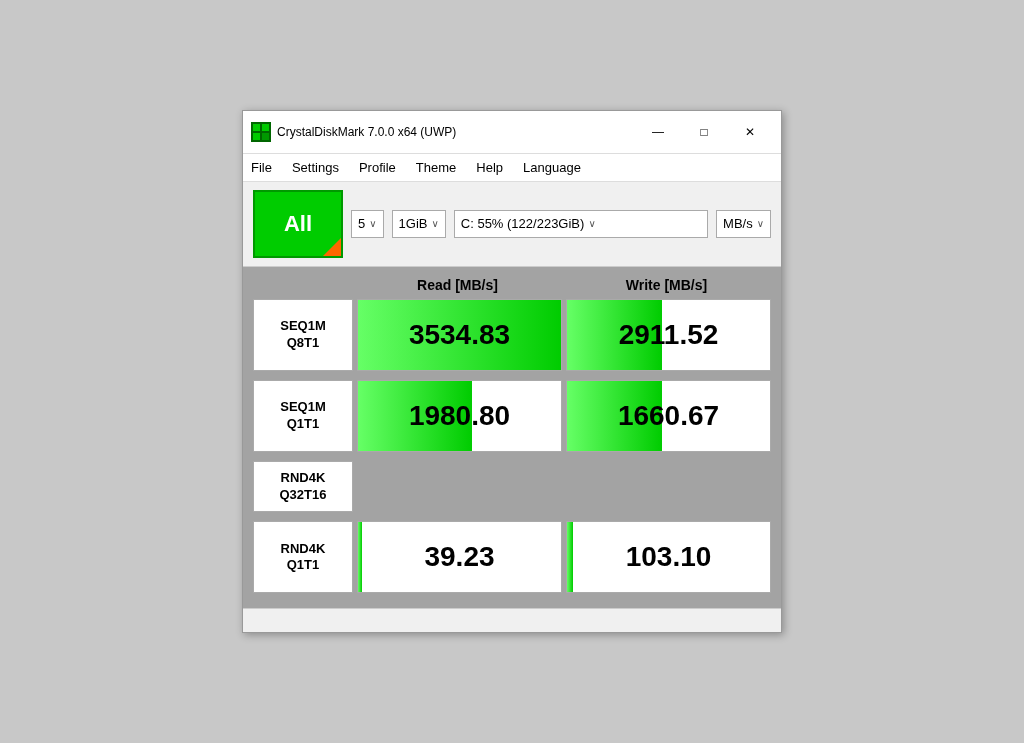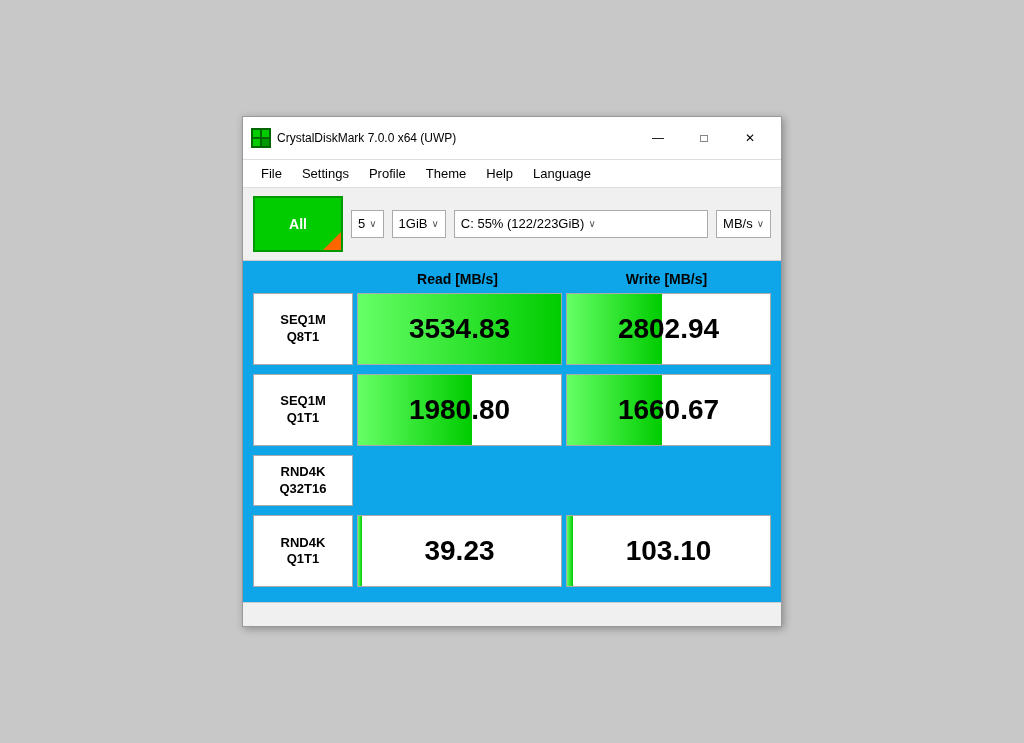--- a/index.html
+++ b/index.html
@@ -51,21 +51,21 @@
       font-size: 12px;
       display: flex;
       align-items: center;
       justify-content: center;
       color: #000;
     }
 
     .menu-bar {
       background: white;
       display: flex;
-      padding: 2px 10px;
+      padding: 2px 0;
       border-bottom: 1px solid #ddd;
       gap: 4px;
       text-align: center;
     }
     .menu-item {
       padding: 4px 8px;
       font-size: 13px;
       cursor: pointer;
       color: #000;
     }
@@ -75,23 +75,23 @@
       display: flex;
       align-items: center;
       padding: 8px 10px;
       gap: 8px;
       border-bottom: 1px solid #ccc;
     }
     .btn-all {
       background: #00cc00;
       color: white;
       font-weight: bold;
-      font-size: 14px;
+      font-size: 22px;
       width: 90px;
-      height: 56px;
+      height: 68px;
       border: 2px solid #009900;
       cursor: pointer;
       position: relative;
       overflow: hidden;
     }
     .btn-all::after {
       content: '';
       position: absolute;
       bottom: 0;
       right: 0;
@@ -112,21 +112,21 @@
       gap: 4px;
       height: 28px;
     }
     .dropdown-arrow { font-size: 10px; color: #555; }
     .dropdown-drive {
       flex: 1;
     }
 
     .results-area {
       padding: 6px 10px;
-      background: #0ea5e9;
+      background: #a3a3a3;
     }
     .results-header {
       display: grid;
       grid-template-columns: 100px 1fr 1fr;
       margin-bottom: 2px;
     }
     .results-header .col-label {
       font-weight: bold;
       font-size: 14px;
       text-align: center;
@@ -247,21 +247,21 @@
         <div class="result-row">
     <div class="row-label">
       SEQ1M<br>Q8T1
     </div>
     <div class="result-cell">
       <div class="bar-bg" style="width:100%"></div>
       <span class="result-value">3534.83</span>
     </div>
     <div class="result-cell">
       <div class="bar-bg" style="width:47%"></div>
-      <span class="result-value">2802.94</span>
+      <span class="result-value">2911.52</span>
     </div>
   </div>
         <div class="result-row">
     <div class="row-label">
       SEQ1M<br>Q1T1
     </div>
     <div class="result-cell">
       <div class="bar-bg" style="width:56%"></div>
       <span class="result-value">1980.80</span>
     </div>

